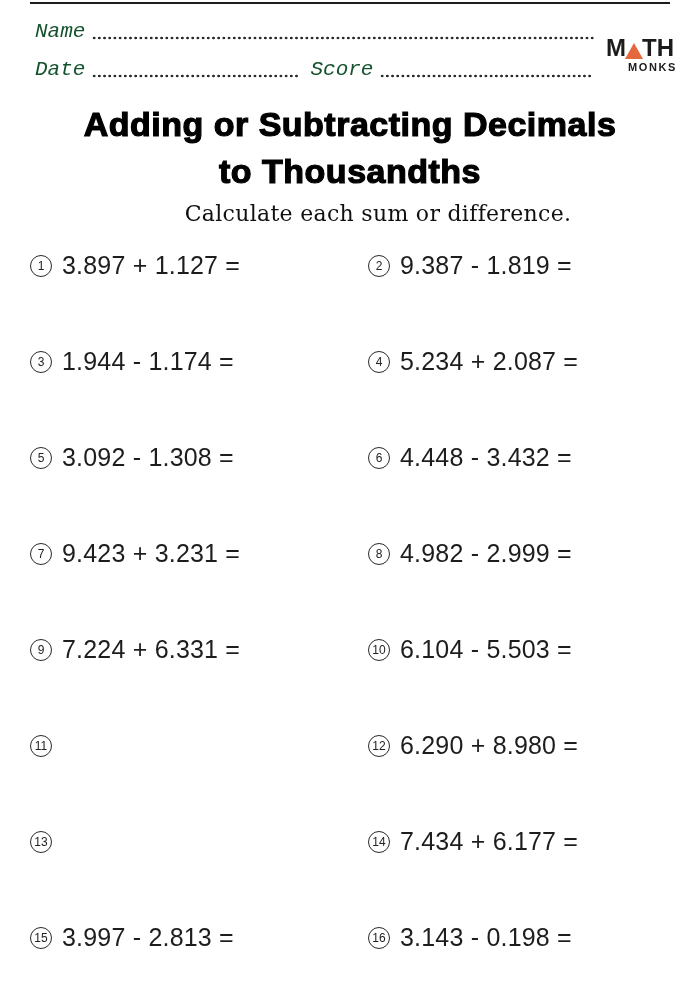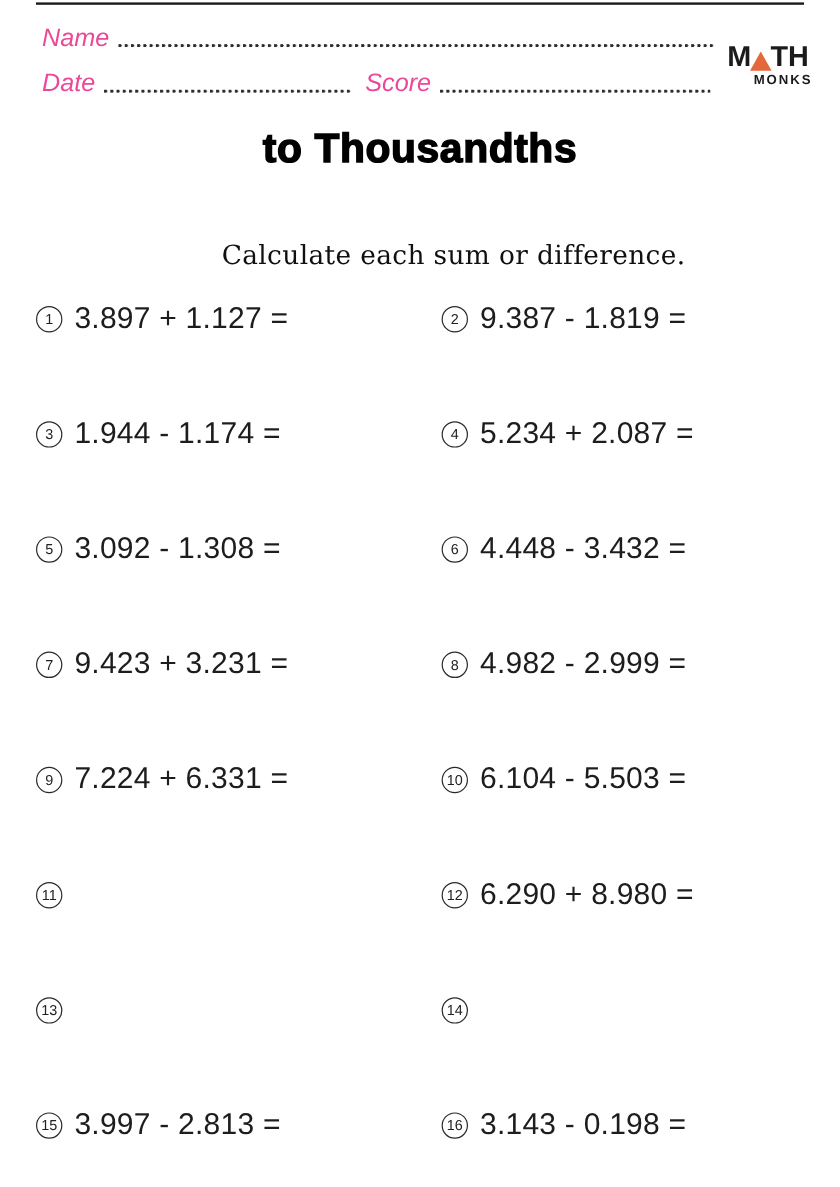--- a/index.html
+++ b/index.html
@@ -14,22 +14,22 @@
   .top-rule {
     position:absolute; top:2px; left:30px; width:640px; height:2px;
     background:#1c1c1c;
   }
   
   .name-row {
     position:absolute; top:20px; left:35px; width:560px;
     display:flex; align-items:flex-end;
   }
   .field-label {
-    font-family:Liberation Sans, sans-serif; font-style:italic;
-    font-size:21px; line-height:1.1; color:#ec4899; white-space:nowrap;
+    font-family:Liberation Mono, monospace; font-style:italic;
+    font-size:21px; line-height:1.1; color:#14532d; white-space:nowrap;
   }
   .dots {
     height:4px; margin:0 0 3px 7px;
     background-image:radial-gradient(circle at 2px 2px, #2b2b2b 1.25px, transparent 1.6px);
     background-size:5.2px 4px; background-repeat:repeat-x;
   }
   .grow { flex:1; }
   .date-row {
     position:absolute; top:58px; left:35px; width:557px;
     display:flex; align-items:flex-end;
@@ -102,20 +102,21 @@
 <div class="logo">
   <div class="logo-line1">
     <span>M</span>
     <span class="logo-tri" style="border-bottom-color: rgb(229, 103, 60);"></span>
     <span>TH</span>
   </div>
   <div class="logo-line2">MONKS</div>
 </div>
 
 <div class="title">
+  <div>Adding or Subtracting Decimals</div>
   <div>to Thousandths</div>
 </div>
 
 <div class="instruction">Calculate each sum or difference.</div>
 
 <div class="problems">
   <div class="problem">
     <span class="pnum">1</span>
     <span class="ptext">3.897 + 1.127 =</span>
   </div>
@@ -160,20 +161,21 @@
   </div>
   <div class="problem">
     <span class="pnum">12</span>
     <span class="ptext">6.290 + 8.980 =</span>
   </div>
   <div class="problem">
     <span class="pnum">13</span>
   </div>
   <div class="problem">
     <span class="pnum">14</span>
+    <span class="ptext">7.434 + 6.177 =</span>
   </div>
   <div class="problem">
     <span class="pnum">15</span>
     <span class="ptext">3.997 - 2.813 =</span>
   </div>
   <div class="problem">
     <span class="pnum">16</span>
     <span class="ptext">3.143 - 0.198 =</span>
   </div>
 </div>

